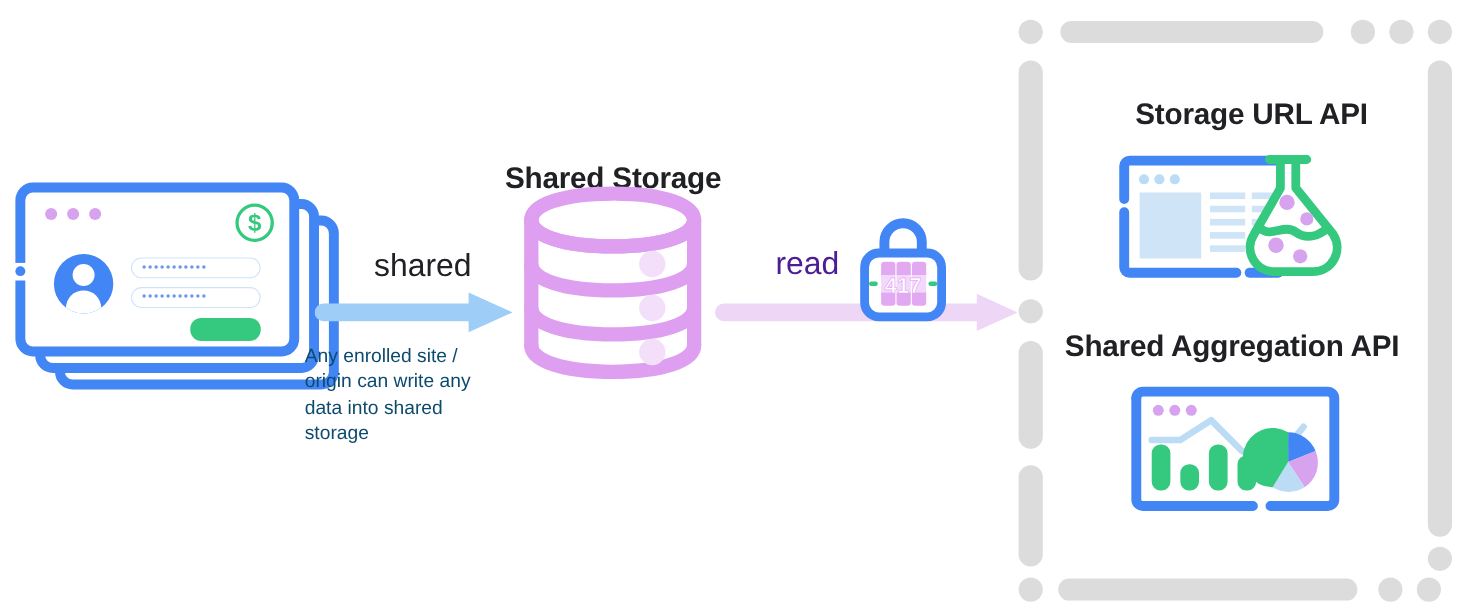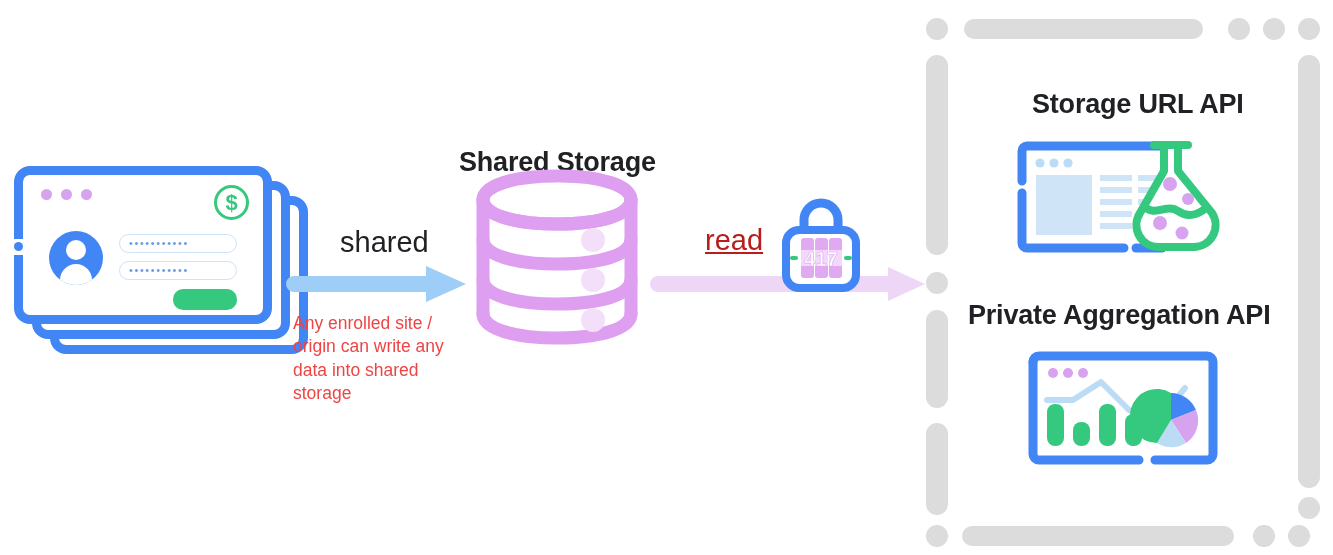--- a/index.html
+++ b/index.html
@@ -104,39 +104,39 @@
   }
 
   
   #write-arrow-wrap { left: 286px; top: 264px; width: 182px; height: 40px; }
   #write-label {
     left: 340px; top: 226px;
     font-size: 29px; color: #202124;
     font-family: "Liberation Sans", sans-serif;
   }
   #write-caption {
-    left: 293px; top: 312px; width: 175px;
-    font-size: 17.5px; line-height: 1.33; color: #ef4444;
+    left: 277px; top: 312px; width: 175px;
+    font-size: 17.5px; line-height: 1.33; color: #0c4a6e;
     white-space: pre-line;
   }
 
   
   #storage-title {
     left: 459px; top: 127px;
     font-size: 27px; font-weight: bold; color: #202124;
     letter-spacing: -0.2px;
     margin-top: 20px;
   }
   #cylinder { left: 471px; top: 168px; width: 172px; height: 178px; }
 
   
   #read-arrow-wrap { left: 650px; top: 266px; width: 277px; height: 36px; }
   #read-label {
     left: 705px; top: 224px;
-    font-size: 29px; color: #b91c1c; text-decoration: underline;
+    font-size: 29px; color: #4c1d95;
   }
   #read-caption {
     left: 664px; top: 320px; width: 240px;
     font-size: 17.5px; line-height: 1.33; color: #202124;
     white-space: pre-line;
   }
   #lock { left: 780px; top: 194px; width: 82px; height: 100px; }
 
   
   .seg { position: absolute; background: #dcdcdc; border-radius: 999px; }
@@ -298,21 +298,21 @@
         <path d="M142 8 h34 M152 8 v26 L128 76 a22 22 0 0 0 19 34 h34 a22 22 0 0 0 19 -34 L166 34 V8" fill="#ffffff" stroke="#34c97f" stroke-width="8" stroke-linejoin="round" stroke-linecap="round"></path>
         <path d="M133 70 c 10 10 22 -4 33 4 c 11 8 22 2 28 -3" fill="none" stroke="#34c97f" stroke-width="8" stroke-linecap="round"></path>
         <circle cx="158" cy="47" r="7" fill="#d7a3ef"></circle>
         <circle cx="176" cy="62" r="6" fill="#d7a3ef"></circle>
         <circle cx="148" cy="86" r="7" fill="#d7a3ef"></circle>
         <circle cx="170" cy="96" r="6.5" fill="#d7a3ef"></circle>
       </g>
     </svg>
   </div>
 
-  <div id="panel-title-2" class="abs">Private Aggregation API</div>
+  <div id="panel-title-2" class="abs">Shared Aggregation API</div>
   <div id="agg-art" class="abs">
     <svg width="196" height="125" viewBox="0 0 196 125">
       <g fill="none" stroke="#4285f4" stroke-width="9" stroke-linecap="round" stroke-linejoin="round">
         <path d="M8 14 a6 6 0 0 1 6 -6 H182 a6 6 0 0 1 6 6 V106 a6 6 0 0 1 -6 6 H130"></path>
         <path d="M114 112 H14 a6 6 0 0 1 -6 -6 V14"></path>
       </g>
       <g>
         <circle cx="28" cy="25" r="5" fill="#d7a3ef"></circle>
         <circle cx="43" cy="25" r="5" fill="#d7a3ef"></circle>
         <circle cx="58" cy="25" r="5" fill="#d7a3ef"></circle>

